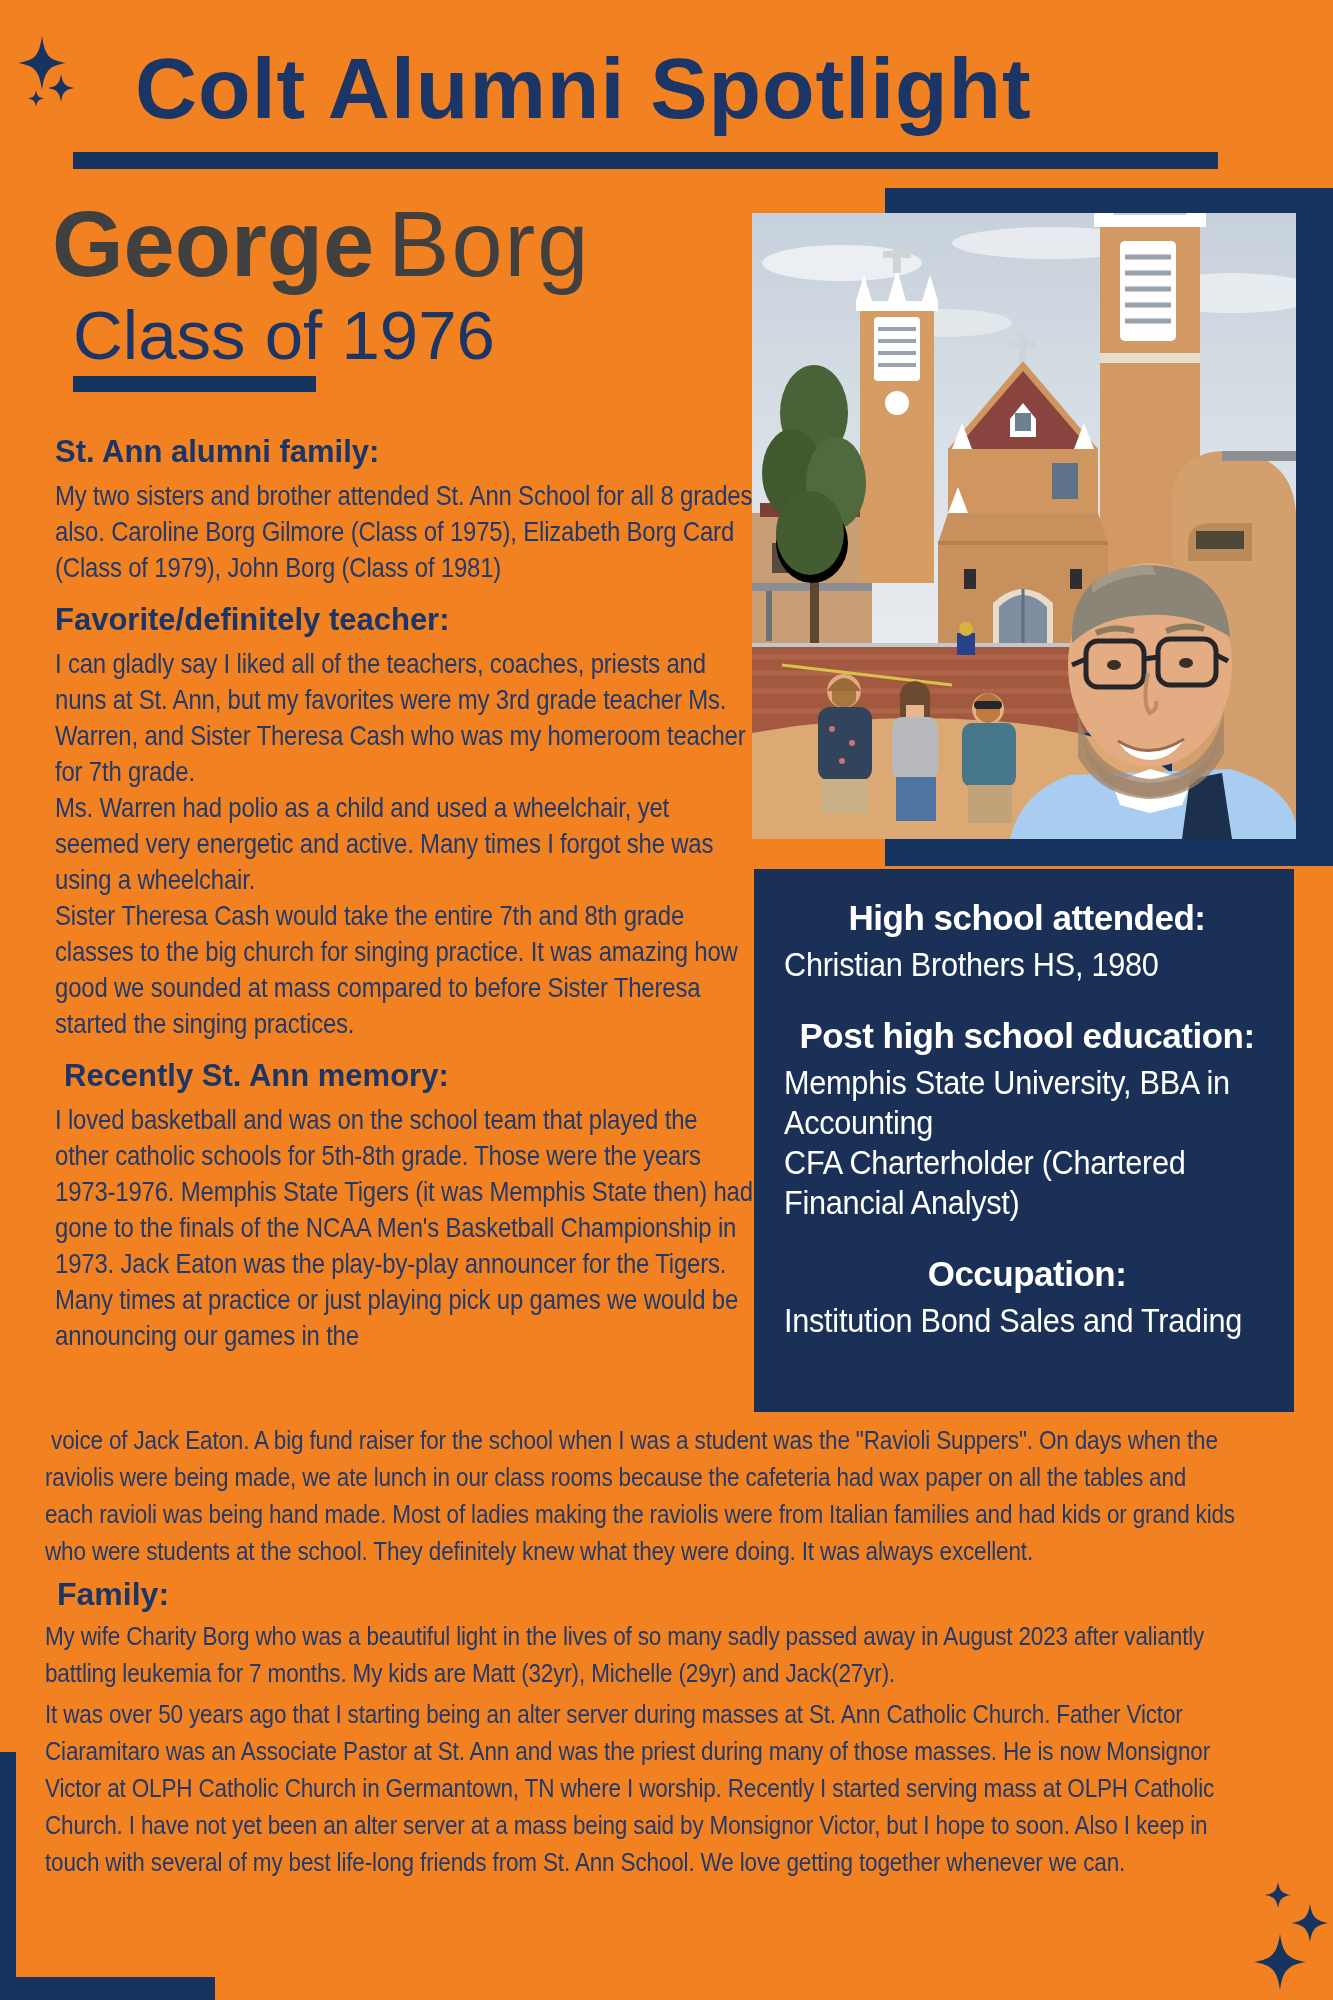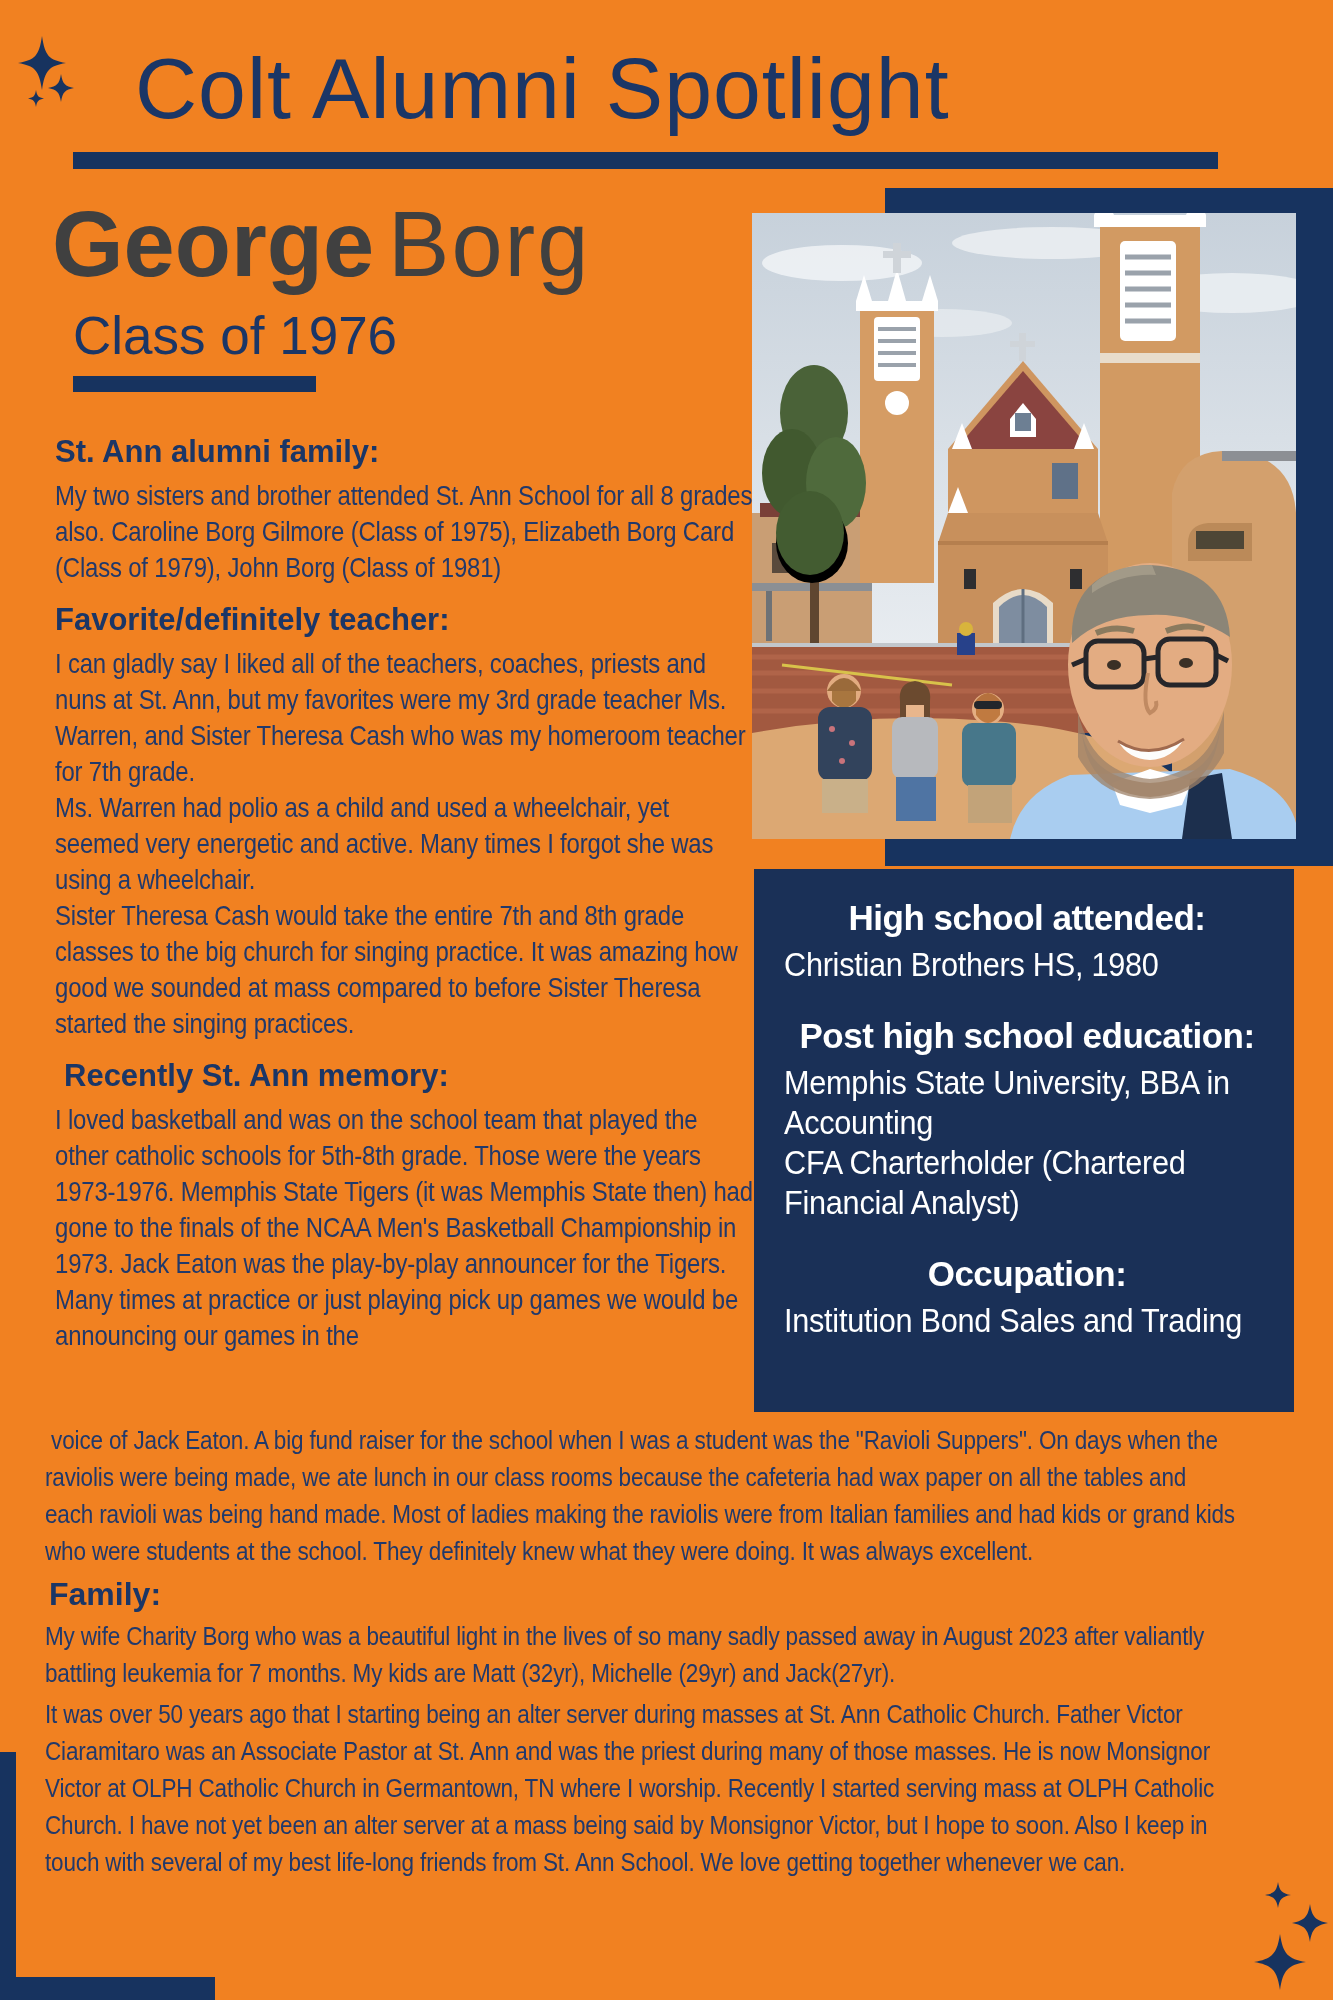--- a/index.html
+++ b/index.html
@@ -4,48 +4,48 @@
 <style>
   html,body{margin:0;padding:0;background:#555;}
   .page{
     position:relative; width:1333px; height:2000px; overflow:hidden;
     background:#F18121; font-family:"Liberation Sans","DejaVu Sans",sans-serif;
     color:#1F3A68;
   }
   .abs{position:absolute;}
   
   .title{
-    left:135px; top:45px; font-size:86px; line-height:86px; font-weight:400;
+    left:135px; top:45px; font-size:86px; line-height:86px; font-weight:700;
     letter-spacing:1px; color:#1B3666; white-space:nowrap;
   }
   .title-bar{left:73px; top:152px; width:1145px; height:17px; background:#17335F;}
   
   .photo-backdrop{left:885px; top:188px; width:448px; height:678px; background:#17335F;}
   .photo{left:752px; top:213px; width:544px; height:626px; overflow:hidden;}
   .name{left:52px; top:196px; font-size:92px; line-height:96px; white-space:nowrap; color:#404040;}
   .name .first{font-weight:700;}
   .name .last{font-weight:400; margin-left:14px; letter-spacing:2px;}
-  .class-line{left:73px; top:306px; font-size:53px; line-height:60px; font-weight:500; color:#1B3666;}
+  .class-line{left:73px; top:306px; font-size:69px; line-height:60px; font-weight:500; color:#1B3666;}
   .class-bar{left:73px; top:376px; width:243px; height:16px; background:#17335F;}
   
   h2{font-size:31px; line-height:40px; font-weight:700; color:#1B3666; margin:0 0 6px 0;}
   h2.indent{padding-left:9px;}
   p.body{
     font-size:27.5px; line-height:36px; margin:0 0 14px 0; color:#21396B;
     white-space:pre-wrap; width:805px; transform:scaleX(0.87); transform-origin:0 0;
     letter-spacing:-0.2px;
   }
   .col-left{left:55px; top:432px; width:700px;}
   .bottom-flow{left:45px; top:1422px; width:1190px;}
   .bottom-flow p.wide{
     font-size:26.5px; line-height:37px; margin:0 0 4px 0; color:#21396B;
     white-space:pre-wrap; width:1400px; transform:scaleX(0.85); transform-origin:0 0;
     letter-spacing:-0.2px;
   }
-  .bottom-flow h2{margin:4px 0 4px 4px; font-size:32px;}
+  .bottom-flow h2{margin:4px 0 4px 12px; font-size:32px;}
   
   .info-box{
     left:754px; top:869px; width:540px; height:543px; background:#1A3057;
     color:#FFFFFF; box-sizing:border-box; padding:26px 24px 8px 30px;
   }
   .info-box h3{
     font-size:35px; line-height:46px; font-weight:700; text-align:center;
     margin:0 0 4px 0; letter-spacing:-0.5px;
   }
   .info-box h3 + .val{margin-top:2px;}

